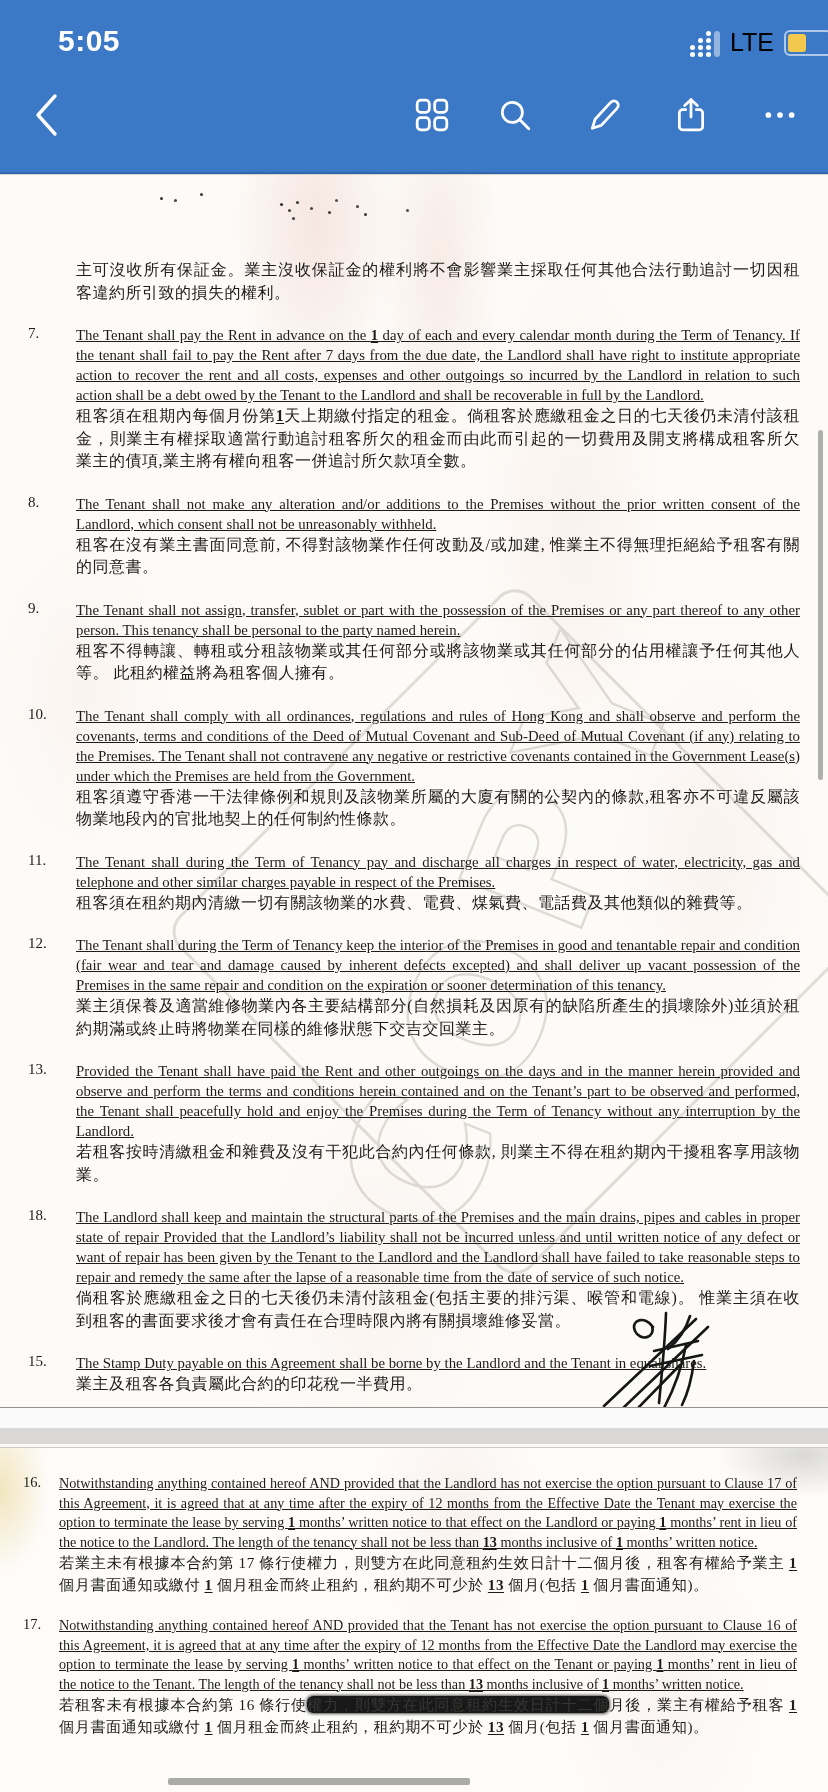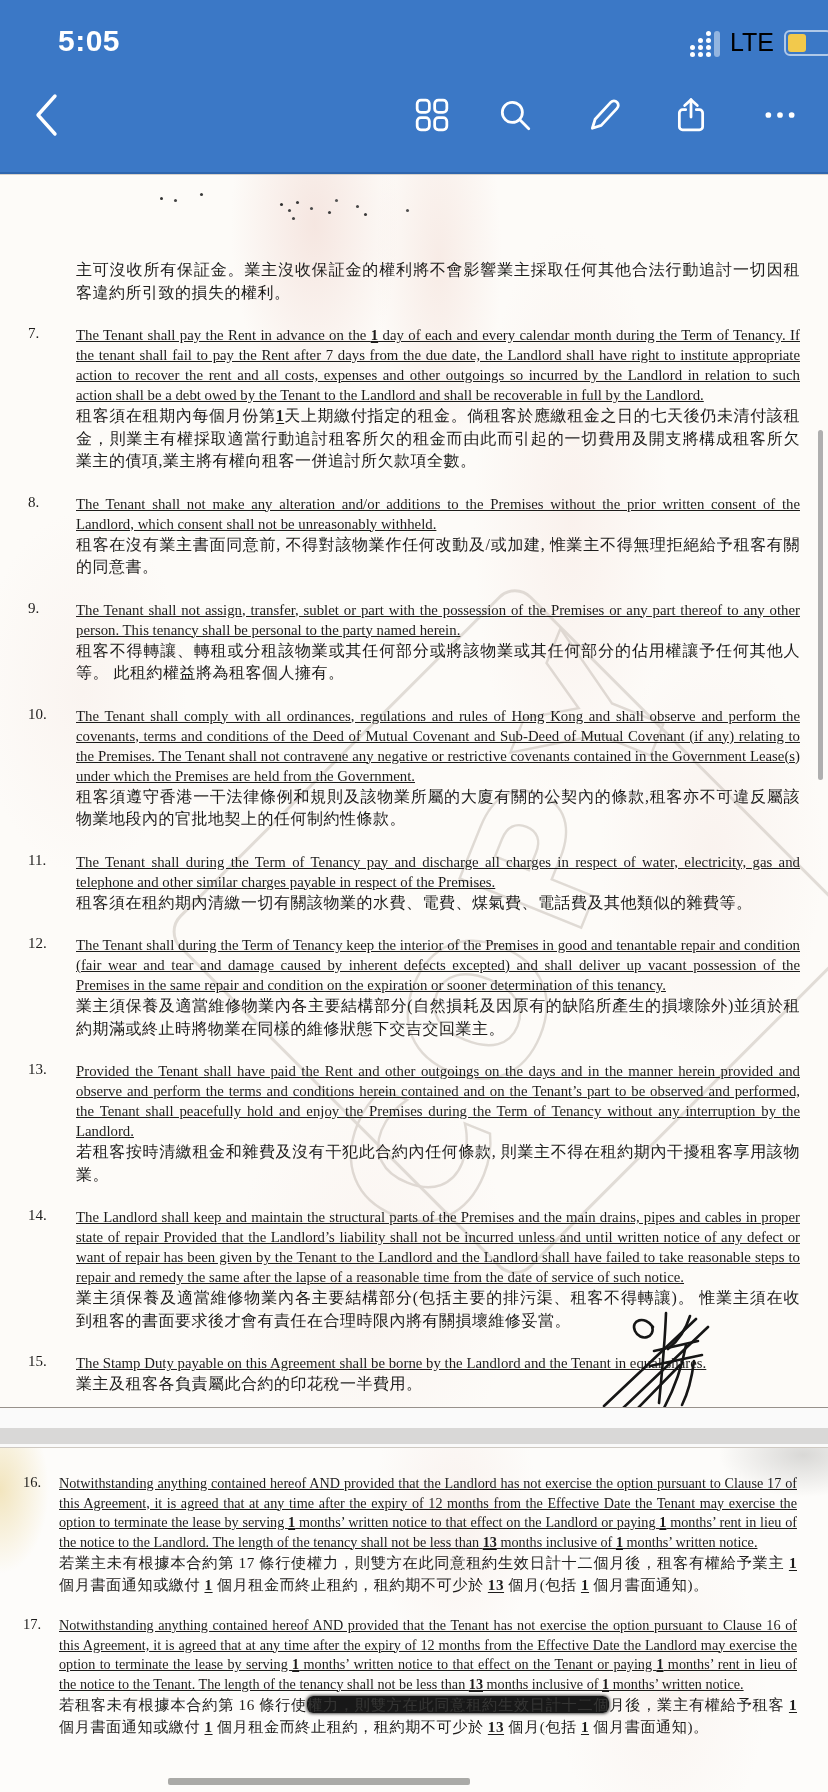--- a/index.html
+++ b/index.html
@@ -220,24 +220,24 @@
             </div>
           </div>
           <div class="clause">
             <div class="clause-num">13.</div>
             <div class="clause-body">
               <p class="en">Provided the Tenant shall have paid the Rent and other outgoings on the days and in the manner herein provided and observe and perform the terms and conditions herein contained and on the Tenant’s part to be observed and performed, the Tenant shall peacefully hold and enjoy the Premises during the Term of Tenancy without any interruption by the Landlord.</p>
               <p class="zh">若租客按時清繳租金和雜費及沒有干犯此合約內任何條款, 則業主不得在租約期內干擾租客享用該物業。</p>
             </div>
           </div>
           <div class="clause">
-            <div class="clause-num">14.</div>
+            <div class="clause-num">18.</div>
             <div class="clause-body">
               <p class="en">The Landlord shall keep and maintain the structural parts of the Premises and the main drains, pipes and cables in proper state of repair Provided that the Landlord’s liability shall not be incurred unless and until written notice of any defect or want of repair has been given by the Tenant to the Landlord and the Landlord shall have failed to take reasonable steps to  repair and remedy the same after the lapse of a reasonable time from the date of service of such notice.</p>
-              <p class="zh">業主須保養及適當維修物業內各主要結構部分(包括主要的排污渠、租客不得轉讓)。 惟業主須在收到租客的書面要求後才會有責任在合理時限內將有關損壞維修妥當。</p>
+              <p class="zh">倘租客於應繳租金之日的七天後仍未清付該租金(包括主要的排污渠、喉管和電線)。 惟業主須在收到租客的書面要求後才會有責任在合理時限內將有關損壞維修妥當。</p>
             </div>
           </div>
           <div class="clause">
             <div class="clause-num">15.</div>
             <div class="clause-body">
               <p class="en">The Stamp Duty payable on this Agreement shall be borne by the Landlord and the Tenant in equal shares.</p>
               <p class="zh">業主及租客各負責屬此合約的印花稅一半費用。</p>
             </div>
           </div>
         </div>

